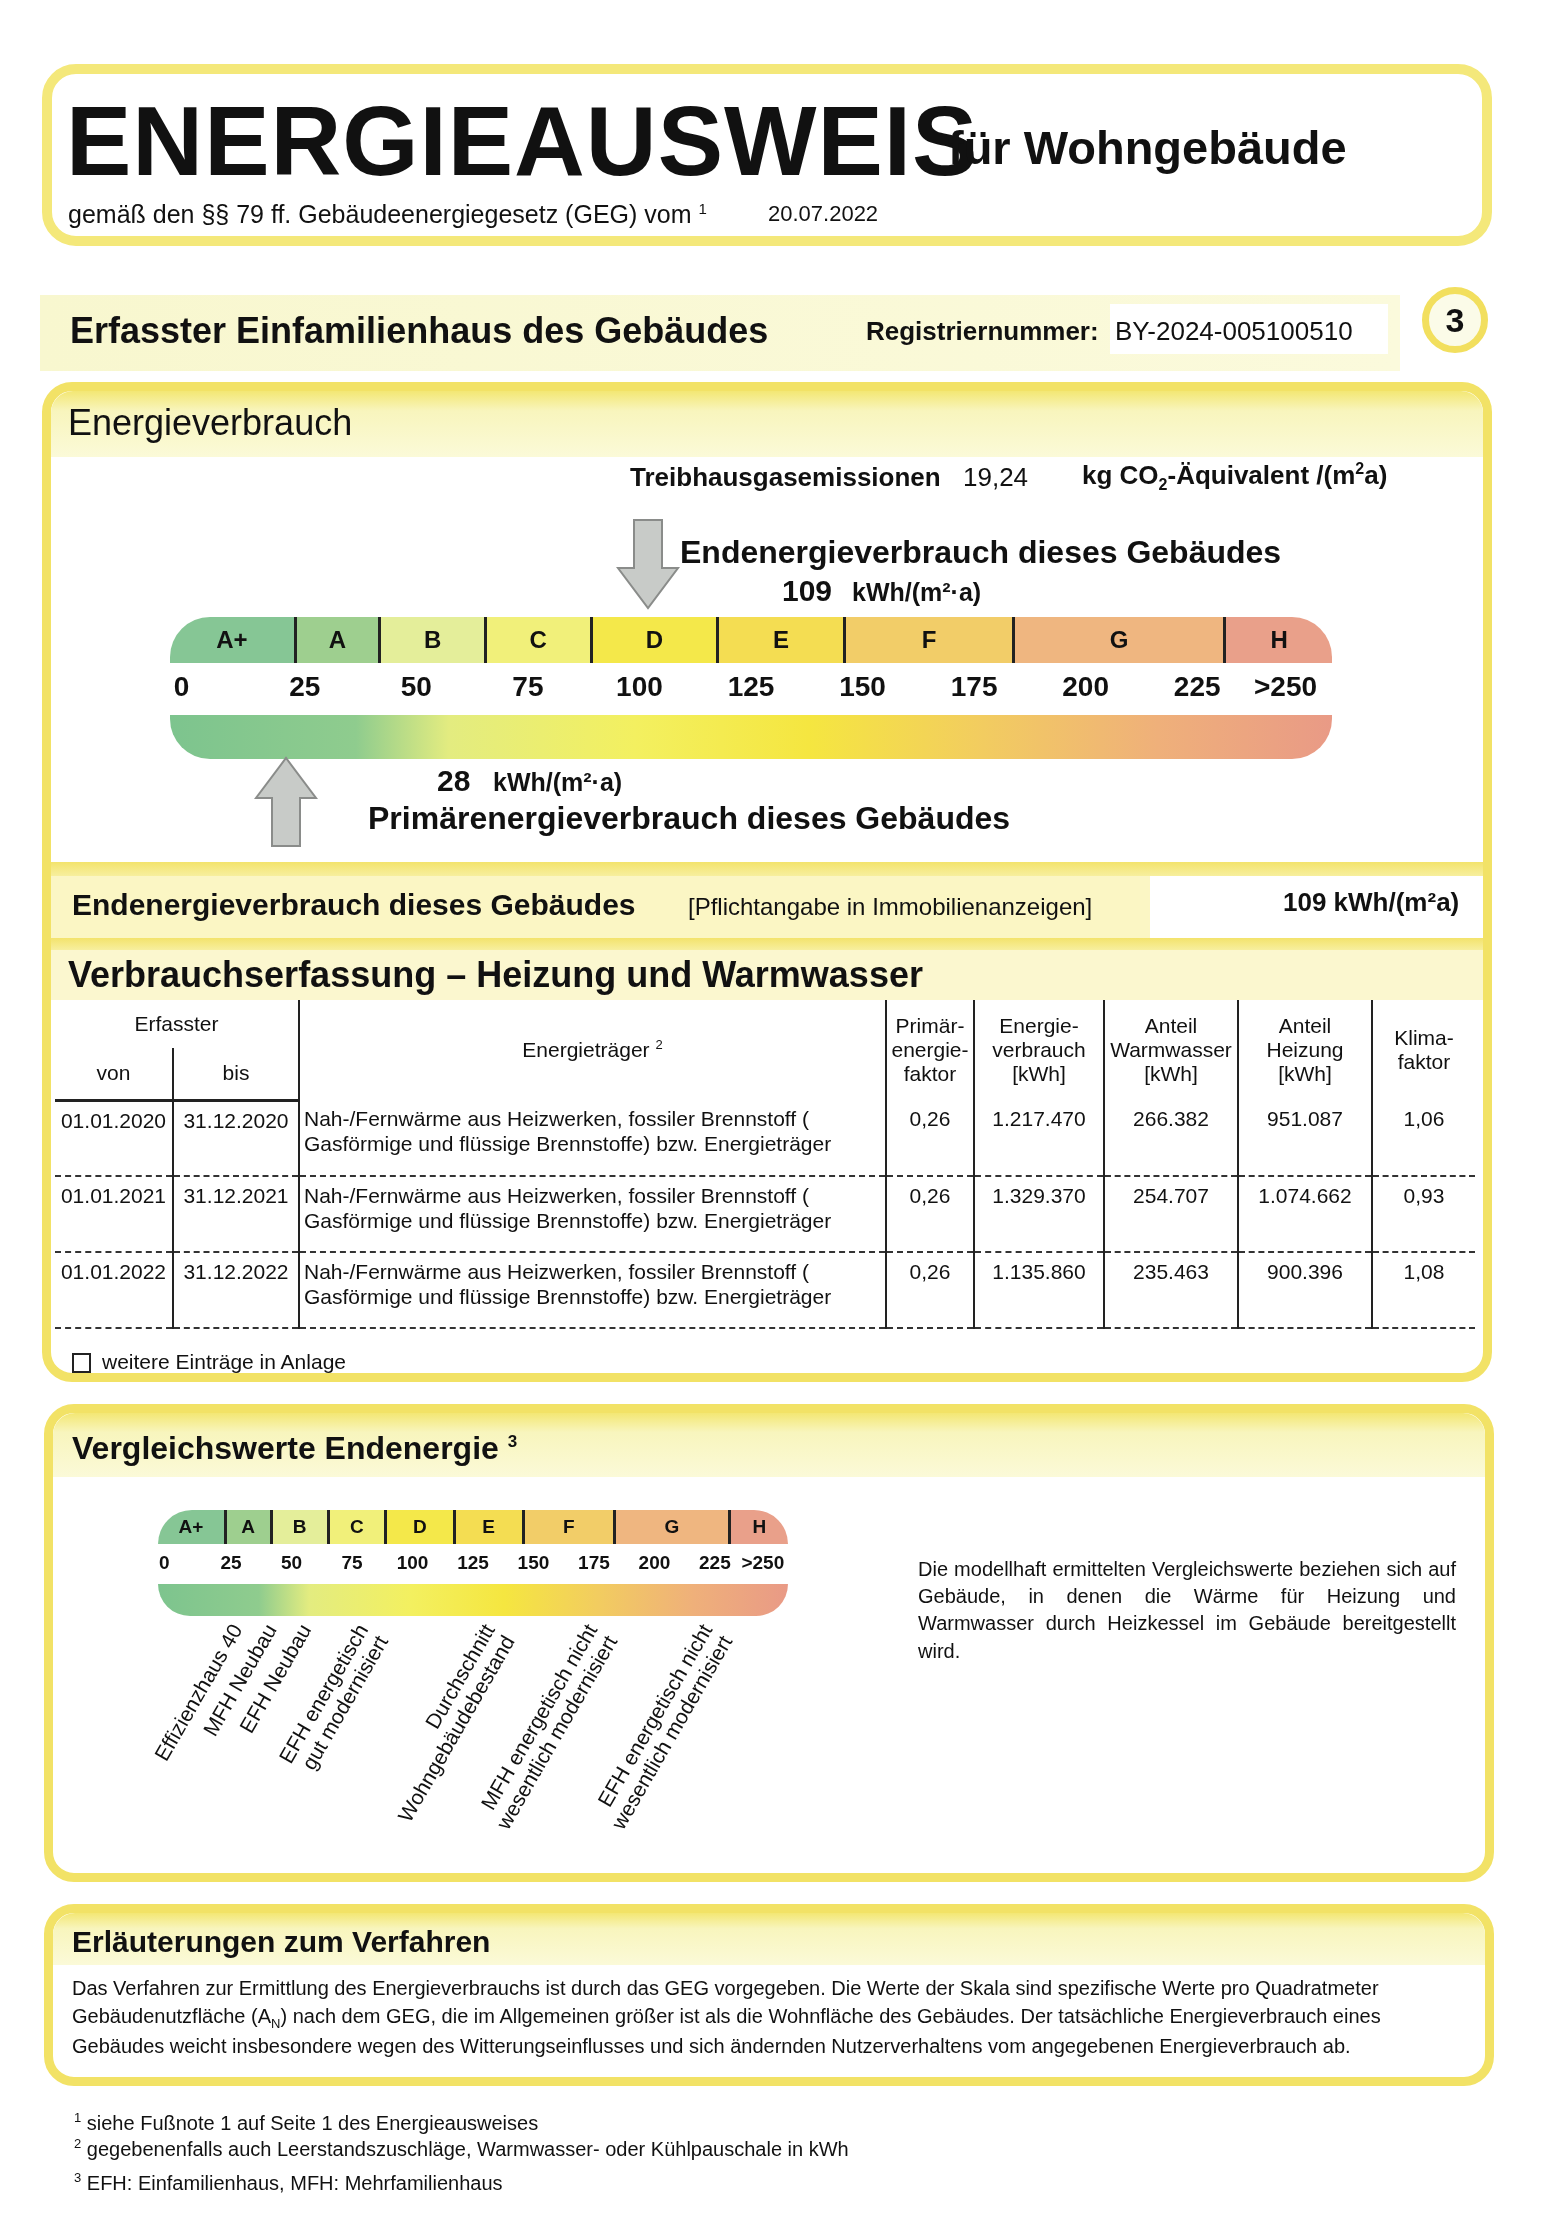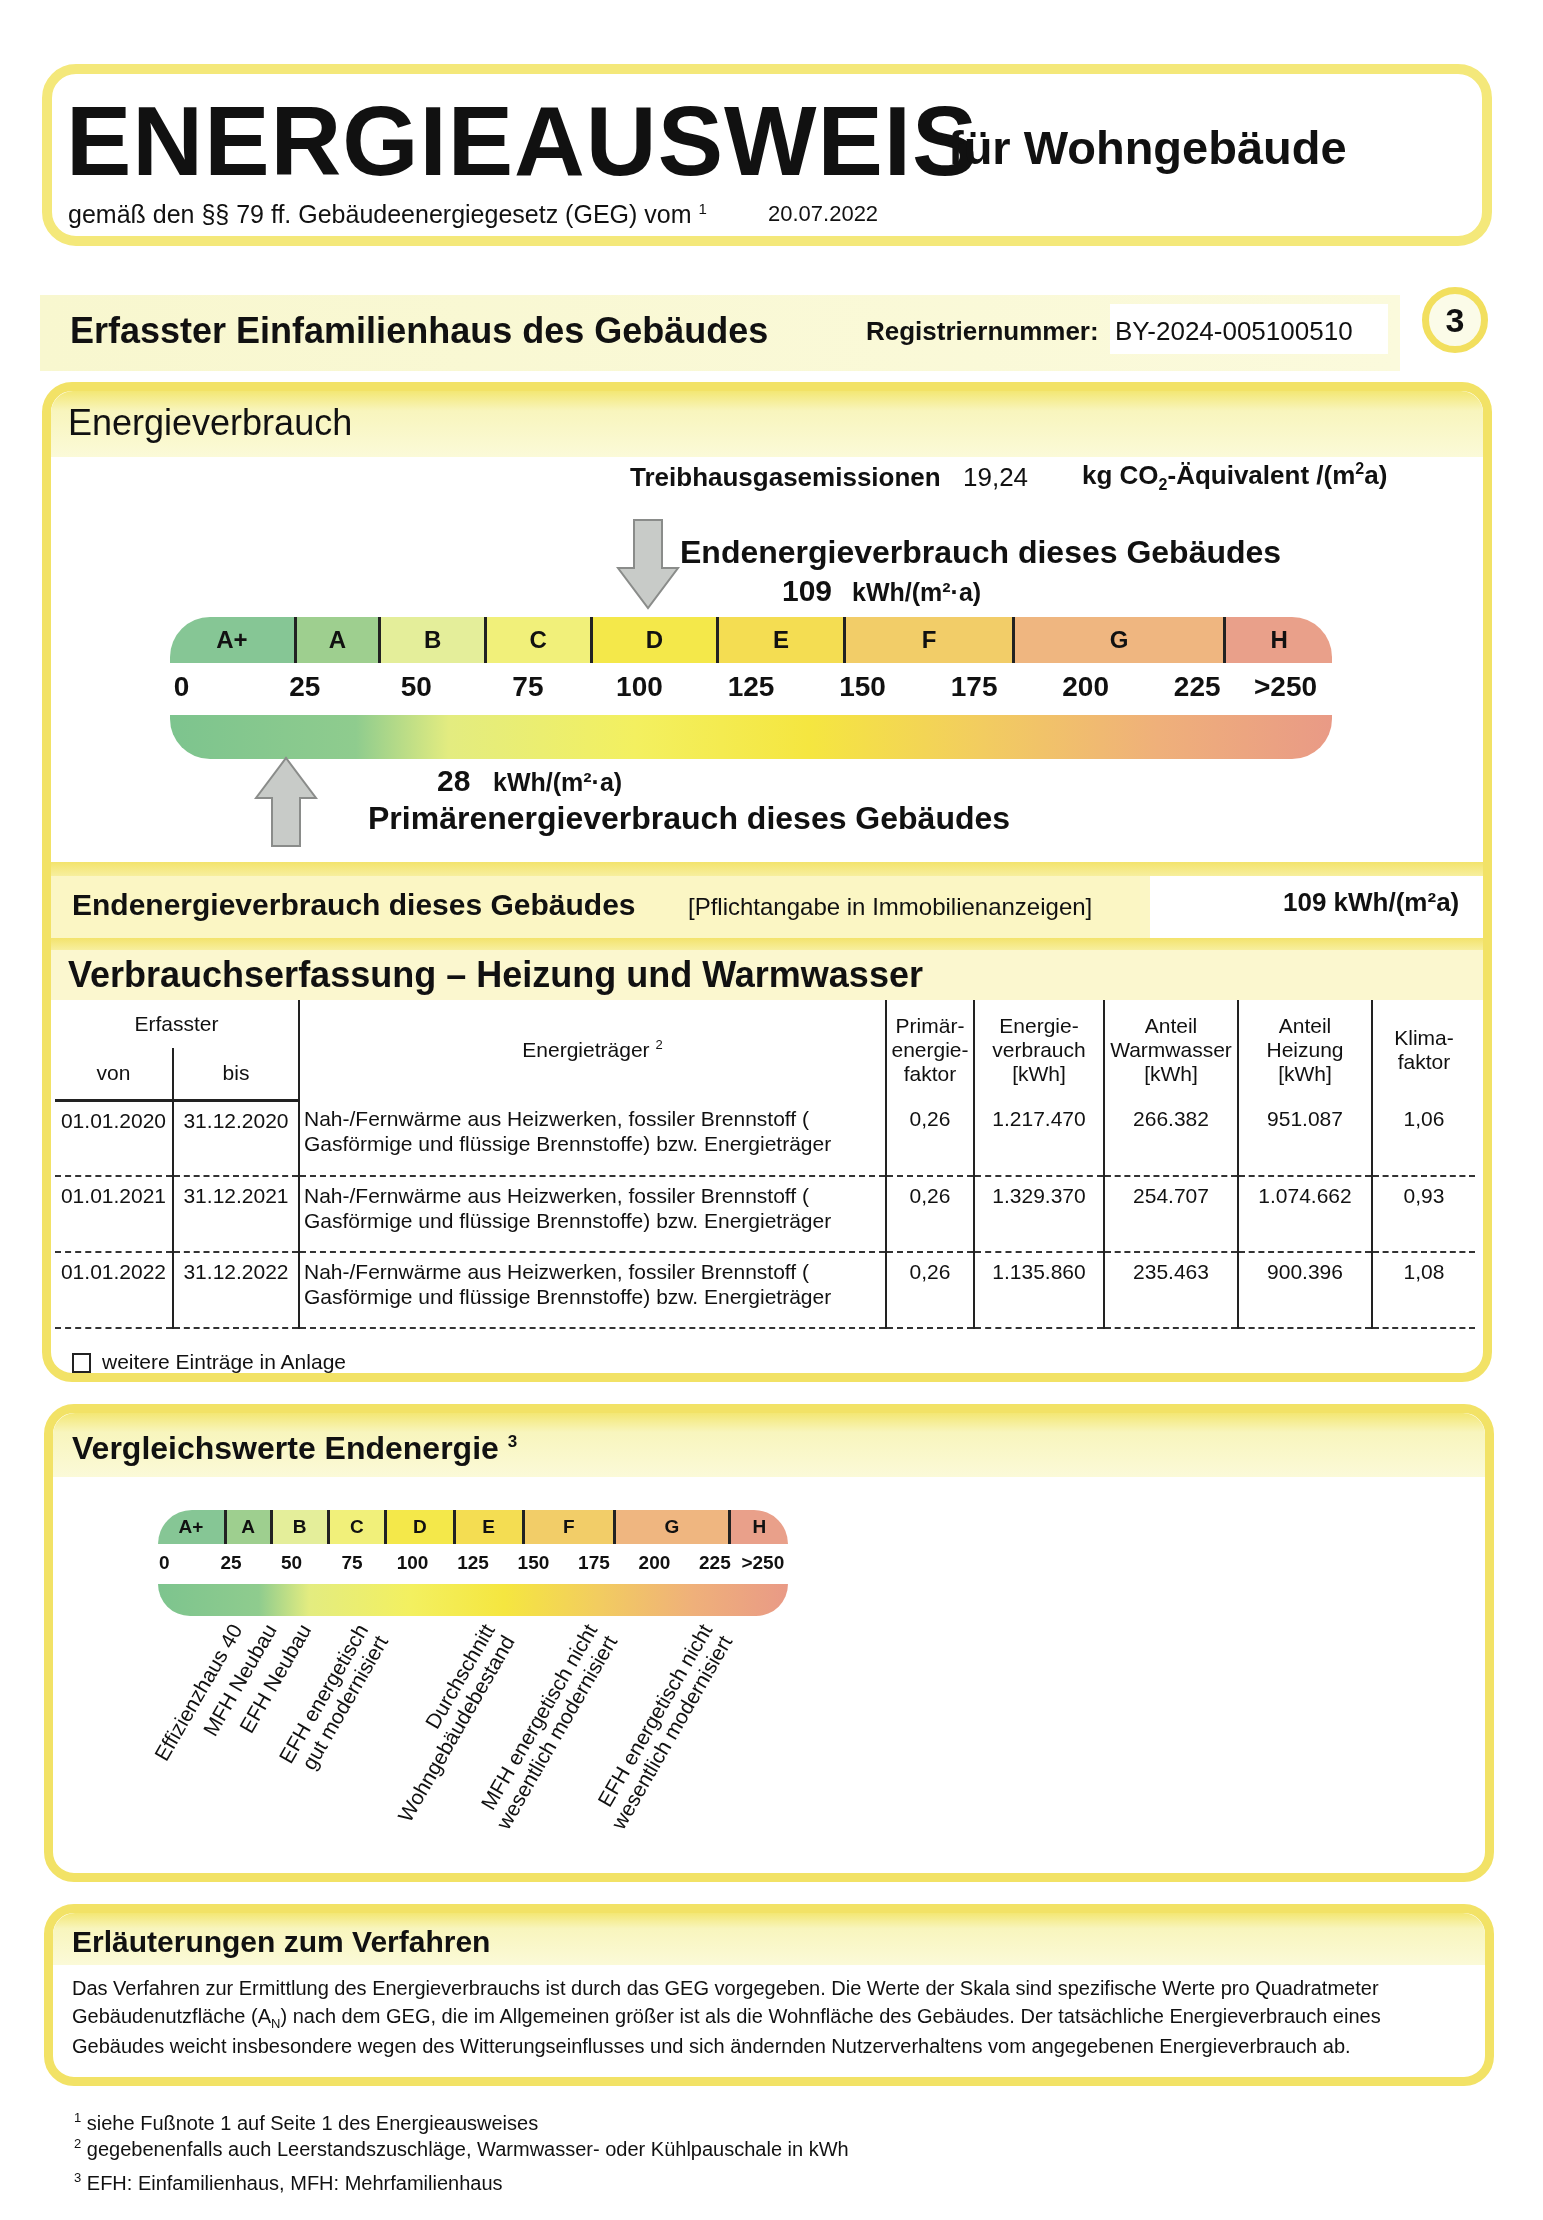--- a/index.html
+++ b/index.html
@@ -292,20 +292,21 @@
 gut modernisiert</div>
     <div class="comp-label" style="right: 331.273px; top: 0px; white-space: pre;">Durchschnitt
 Wohngebäudebestand</div>
     <div class="comp-label" style="right: 228.182px; top: 0px; white-space: pre;">MFH energetisch nicht
 wesentlich modernisiert</div>
     <div class="comp-label" style="right: 113.636px; top: 0px; white-space: pre;">EFH energetisch nicht
 wesentlich modernisiert</div>
   </div>
 
 <div id="comp-text" class="abs">
+  <div>Die modellhaft ermittelten Vergleichswerte beziehen sich auf Gebäude, in denen die Wärme für Heizung und Warmwasser durch Heizkessel im Gebäude bereitgestellt wird.</div>
 </div>
 
 <div id="sec4" class="abs section"></div>
 <div id="sec4-head" class="abs section-head"></div>
 <div id="sec4-title" class="abs">Erläuterungen zum Verfahren</div>
 <div id="sec4-text" class="abs"><span>Das Verfahren zur Ermittlung des Energieverbrauchs ist durch das GEG vorgegeben. Die Werte der Skala sind spezifische Werte pro Quadratmeter Gebäudenutzfläche (A</span><sub>N</sub><span>) nach dem GEG, die im Allgemeinen größer ist als die Wohnfläche des Gebäudes. Der tatsächliche Energieverbrauch eines Gebäudes weicht insbesondere wegen des Witterungseinflusses und sich ändernden Nutzerverhaltens vom angegebenen Energieverbrauch ab.</span></div>
 
 <div id="fn1" class="abs footnote"><sup>1</sup> <span>siehe Fußnote 1 auf Seite 1 des Energieausweises</span></div>
 <div id="fn2" class="abs footnote"><sup>2</sup> <span>gegebenenfalls auch Leerstandszuschläge, Warmwasser- oder Kühlpauschale in kWh</span></div>
 <div id="fn3" class="abs footnote"><sup>3</sup> <span>EFH: Einfamilienhaus, MFH: Mehrfamilienhaus</span></div>

